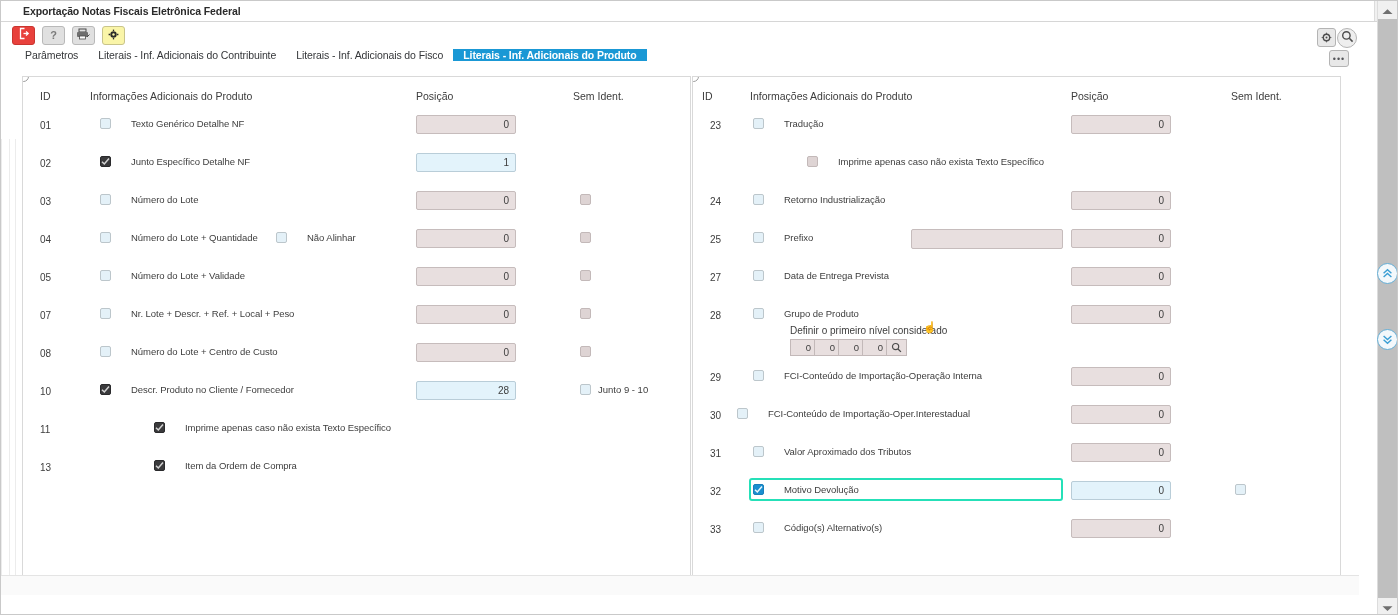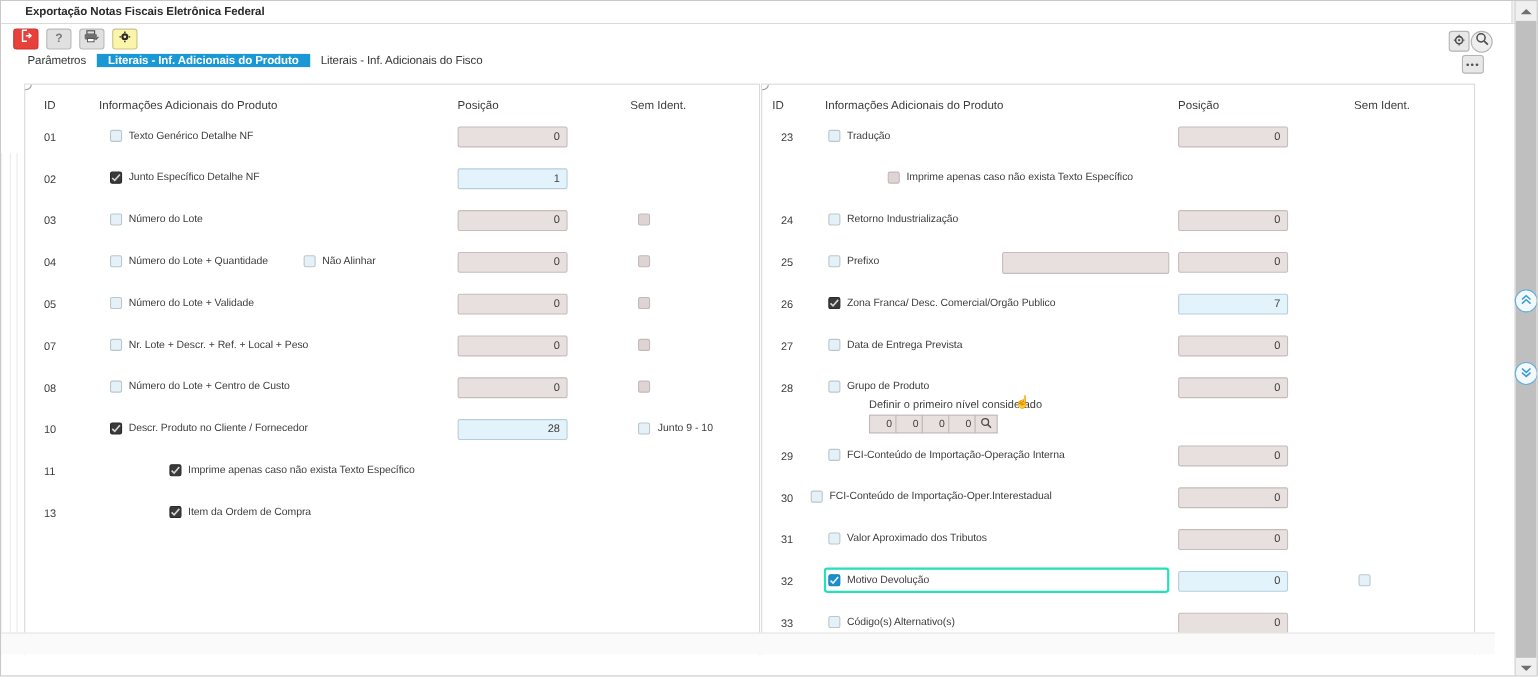--- a/index.html
+++ b/index.html
@@ -133,21 +133,21 @@
   .rows { position:absolute; top:32px; left:0; width:100%; }
   .row {
     position:relative; height:38px;
   }
   .row .id {
     position:absolute; left:17px; top:11px;
     font-size:10px; color:#3d3d3d;
   }
   .cbwrap {
     position:absolute; top:9px;
-    display:flex; align-items:center; gap:6px;
+    display:flex; align-items:center; gap:20px;
     white-space:nowrap;
   }
   .cbwrap .cblabel { font-size:9.5px; color:#3d3d3d; letter-spacing:-0.05px; }
 
   .cb {
     width:11px; height:11px; border-radius:2px; flex:none;
     display:flex; align-items:center; justify-content:center;
   }
   .cb.off      { background:#e4f1f8; border:1px solid #bcc6cb; }
   .cb.off-dis  { background:#ded4d4; border:1px solid #c3b9b9; }
@@ -302,22 +302,23 @@
             <path d="M0.6 5.5 H2"></path>
               <path d="M9 5.5 H10.4"></path>
           </g>
         </svg>
       </span>
     </div>
   </div>
 
   <div id="tabstrip">
     <div class="tab">Parâmetros</div>
+    <div class="tab">Literais - Inf. Adicionais do Contribuinte</div>
+    <div class="tab">Literais - Inf. Adicionais do Fisco</div>
     <div class="tab active">Literais - Inf. Adicionais do Produto</div>
-    <div class="tab">Literais - Inf. Adicionais do Fisco</div>
   </div>
 
   <div id="tr-buttons">
     <div id="btn-gear">
       <span>
         <svg width="11" height="11" viewBox="0 0 11 11">
           <circle cx="5.5" cy="5.5" r="3.2" fill="none" stroke="#4d4d4d" stroke-width="1.4"></circle>
           <circle cx="5.5" cy="5.5" r="1" fill="#4d4d4d"></circle>
           <g stroke="#4d4d4d" stroke-width="1.2">
             <path d="M5.5 0.7 V1.8"></path>
@@ -511,32 +512,20 @@
             <div class="numfield" style="left:378px">0</div>
           </div>
           <div class="row">
             <div class="id">25</div>
             <div class="cbwrap" style="left:60px">
               <span class="cb off"></span>
               <span class="cblabel">Prefixo</span>
             </div>
             <div class="textfield" style="left:218px"></div>
             <div class="numfield" style="left:378px">0</div>
-          </div>
-          <div class="row">
-            <div class="id">26</div>
-            <div class="cbwrap" style="left:60px">
-              <span class="cb on">
-                <svg width="9" height="9" viewBox="0 0 9 9">
-                  <path d="M1 4.8 L3.3 7 L8 1.6" fill="none" stroke="#d4d4d4" stroke-width="1.5"></path>
-                </svg>
-              </span>
-              <span class="cblabel">Zona Franca/ Desc. Comercial/Orgão Publico</span>
-            </div>
-            <div class="numfield enabled" style="left:378px">7</div>
           </div>
           <div class="row">
             <div class="id">27</div>
             <div class="cbwrap" style="left:60px">
               <span class="cb off"></span>
               <span class="cblabel">Data de Entrega Prevista</span>
             </div>
             <div class="numfield" style="left:378px">0</div>
           </div>
           <div class="row" style="height: 62px;">

